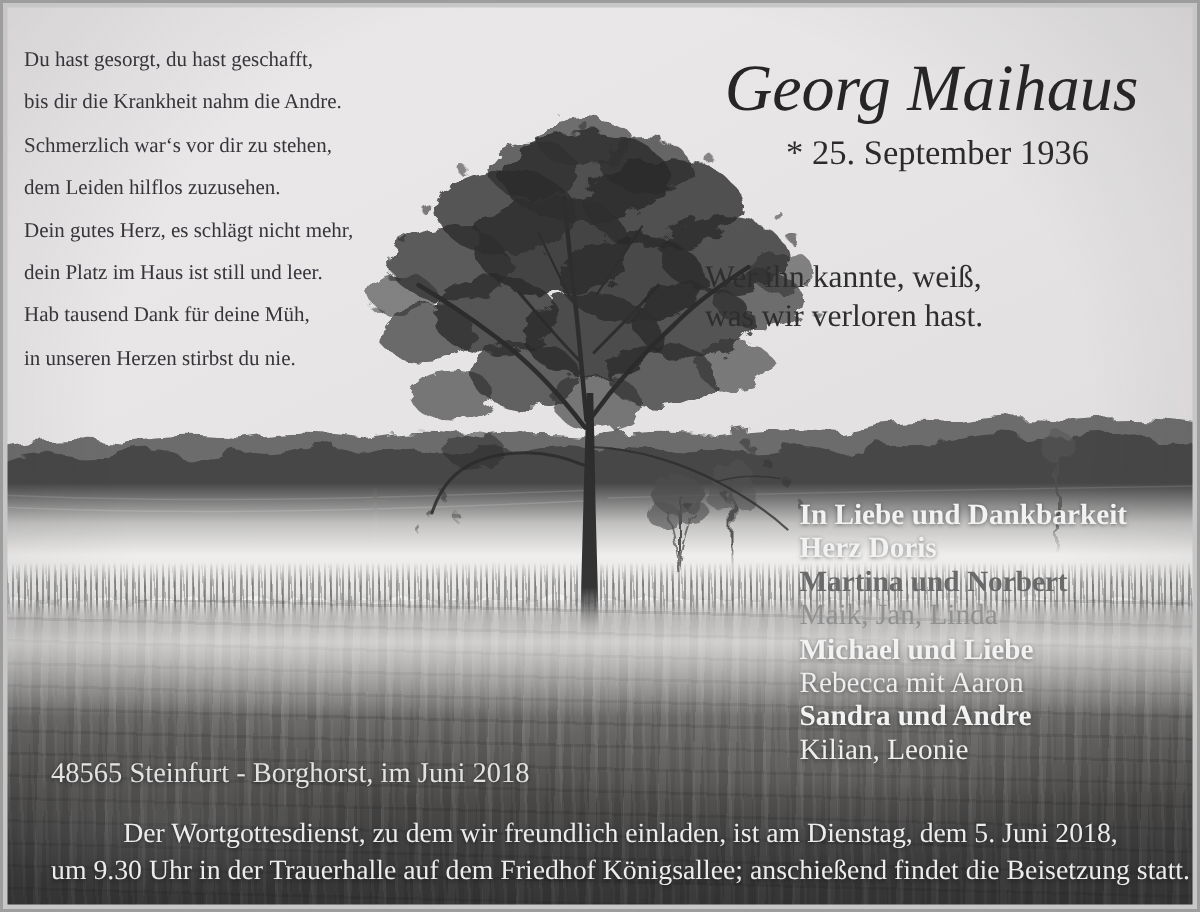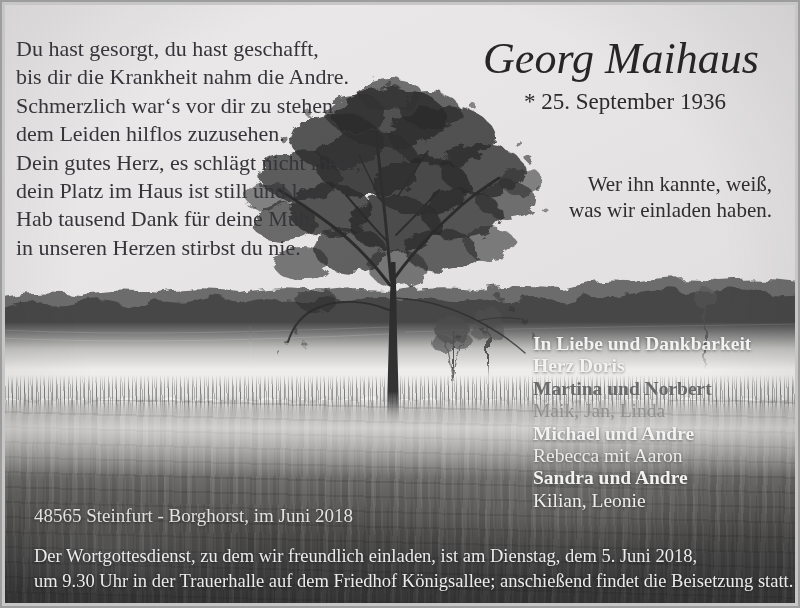--- a/index.html
+++ b/index.html
@@ -53,36 +53,36 @@
   .vignette{left:0;top:0;width:800px;height:608px;
     background:radial-gradient(ellipse at 50% 45%, rgba(0,0,0,0) 58%, rgba(40,40,40,.14) 100%);}
 
   
   .frame{left:0;top:0;width:800px;height:608px;box-sizing:border-box;
     border:2px solid #9d9d9d;}
   .frame::after{content:"";position:absolute;inset:0;border:3px solid #c7c7c7;}
 
   
   .txt{position:absolute;white-space:nowrap;}
-  .poem{left:16px;top:27px;font-size:22px;line-height:28.4px;color:#35353a;margin-top:8px;}
+  .poem{left:16px;top:27px;font-size:14px;line-height:28.4px;color:#35353a;}
   .name{left:440px;top:33px;width:362px;text-align:center;
     font-size:44px;font-style:italic;color:#262626;}
   .dates{left:470px;top:86px;width:310px;text-align:center;
     font-size:23px;line-height:31.5px;color:#2b2b2b;}
-  .epitaph{left:470px;top:172px;width:302px;text-align:right;
+  .epitaph{left:470px;top:172px;width:302px;text-align:left;
     font-size:21px;line-height:25.5px;color:#2e2e2e;}
   .mourners{left:533px;top:333px;font-size:19.5px;line-height:22.4px;}
   .m-bw{color:#f2f2f2;font-weight:bold;text-shadow:0 1px 3px rgba(0,0,0,.45);}
   .m-rw{color:#ededed;text-shadow:0 1px 3px rgba(0,0,0,.45);}
   .m-bg{color:#6a6a6a;font-weight:bold;}
   .m-rg{color:#909090;}
   .placedate{left:34px;top:505px;font-size:19px;color:#e2e2e2;
     text-shadow:0 1px 3px rgba(0,0,0,.5);}
   .service{left:34px;top:544px;font-size:18.5px;line-height:24.5px;color:#ececec;
-    text-shadow:0 1px 3px rgba(0,0,0,.5);}
+    text-shadow:0 1px 3px rgba(0,0,0,.5);text-align:center;}
 </style>
 </head>
 <body>
 
 <div class="stage">
 
   <div class="layer sky"></div>
 
   <svg class="layer svgback" viewBox="0 0 800 608">
     <defs>
@@ -229,29 +229,29 @@
   </div>
 
   <div class="txt name">Georg Maihaus</div>
 
   <div class="txt dates">
     <div>* 25. September 1936</div>
   </div>
 
   <div class="txt epitaph">
     <div>Wer ihn kannte, weiß,</div>
-    <div>was wir einladen haben.</div>
+    <div>was wir verloren hast.</div>
   </div>
 
   <div class="txt mourners">
     <div class="m-bw">In Liebe und Dankbarkeit</div>
     <div class="m-bw">Herz Doris</div>
     <div class="m-bg">Martina und Norbert</div>
     <div class="m-rg">Maik, Jan, Linda</div>
-    <div class="m-bw">Michael und Andre</div>
+    <div class="m-bw">Michael und Liebe</div>
     <div class="m-rw">Rebecca mit Aaron</div>
     <div class="m-bw">Sandra und Andre</div>
     <div class="m-rw">Kilian, Leonie</div>
   </div>
 
   <div class="txt placedate">48565 Steinfurt - Borghorst, im Juni 2018</div>
 
   <div class="txt service">
     <div>Der Wortgottesdienst, zu dem wir freundlich einladen, ist am Dienstag, dem 5. Juni 2018,</div>
     <div>um 9.30 Uhr in der Trauerhalle auf dem Friedhof Königsallee; anschießend findet die Beisetzung statt.</div>

